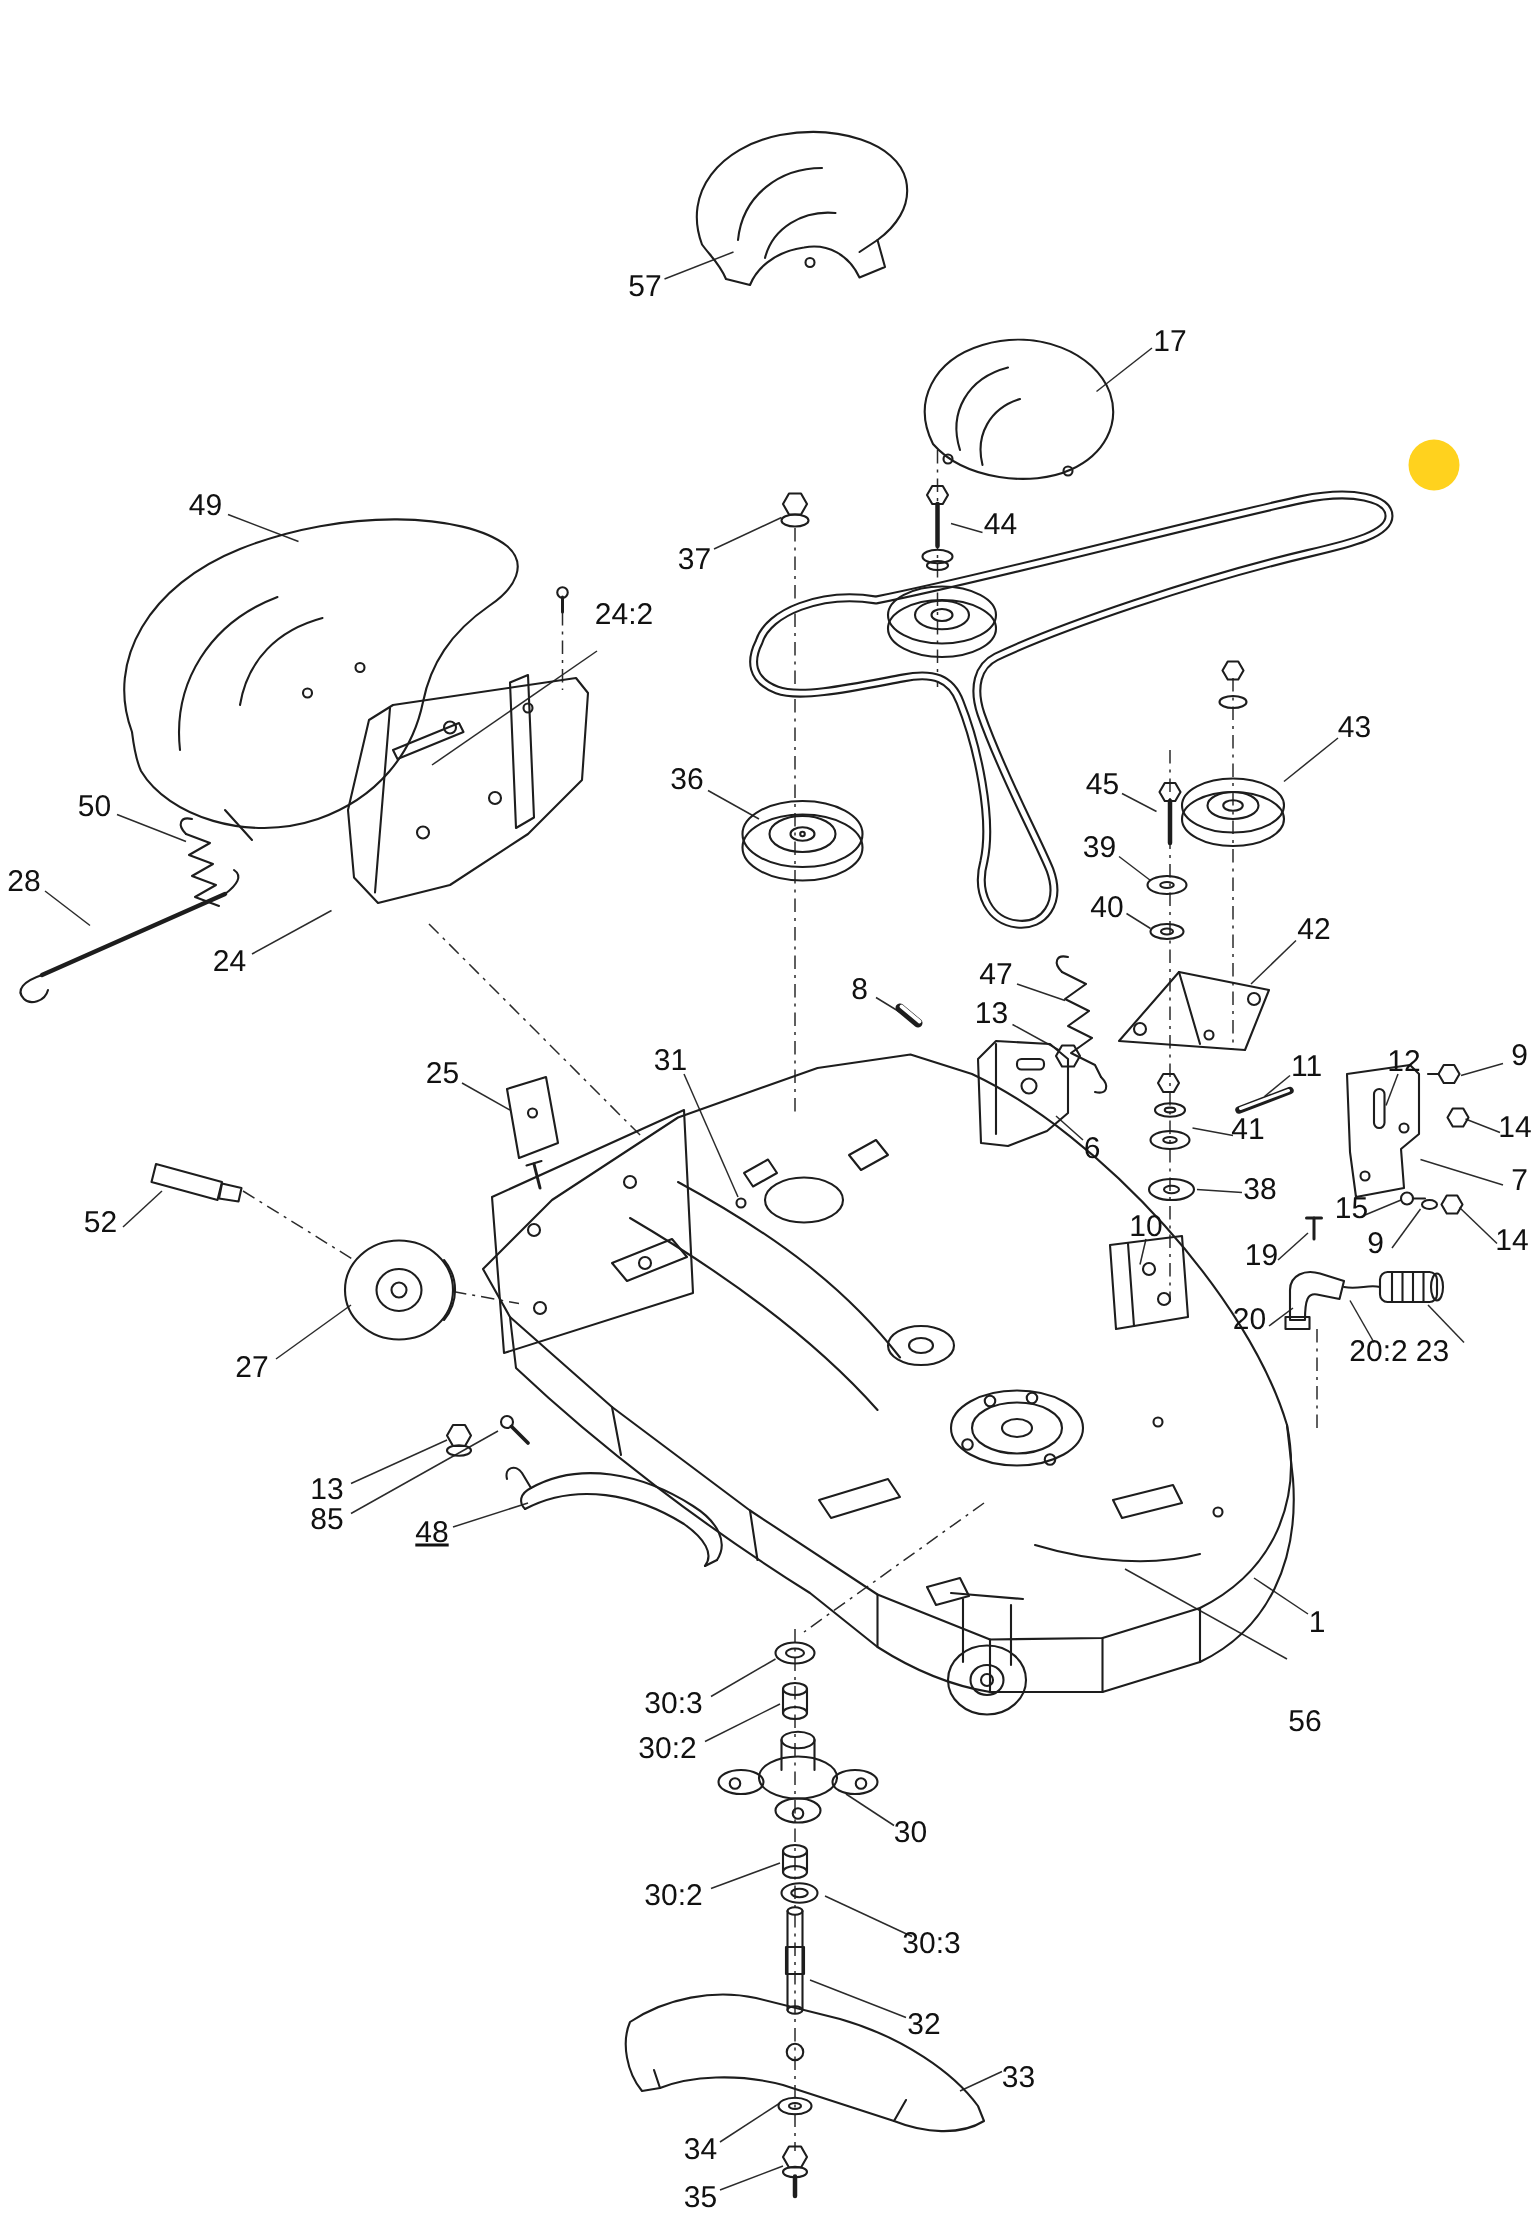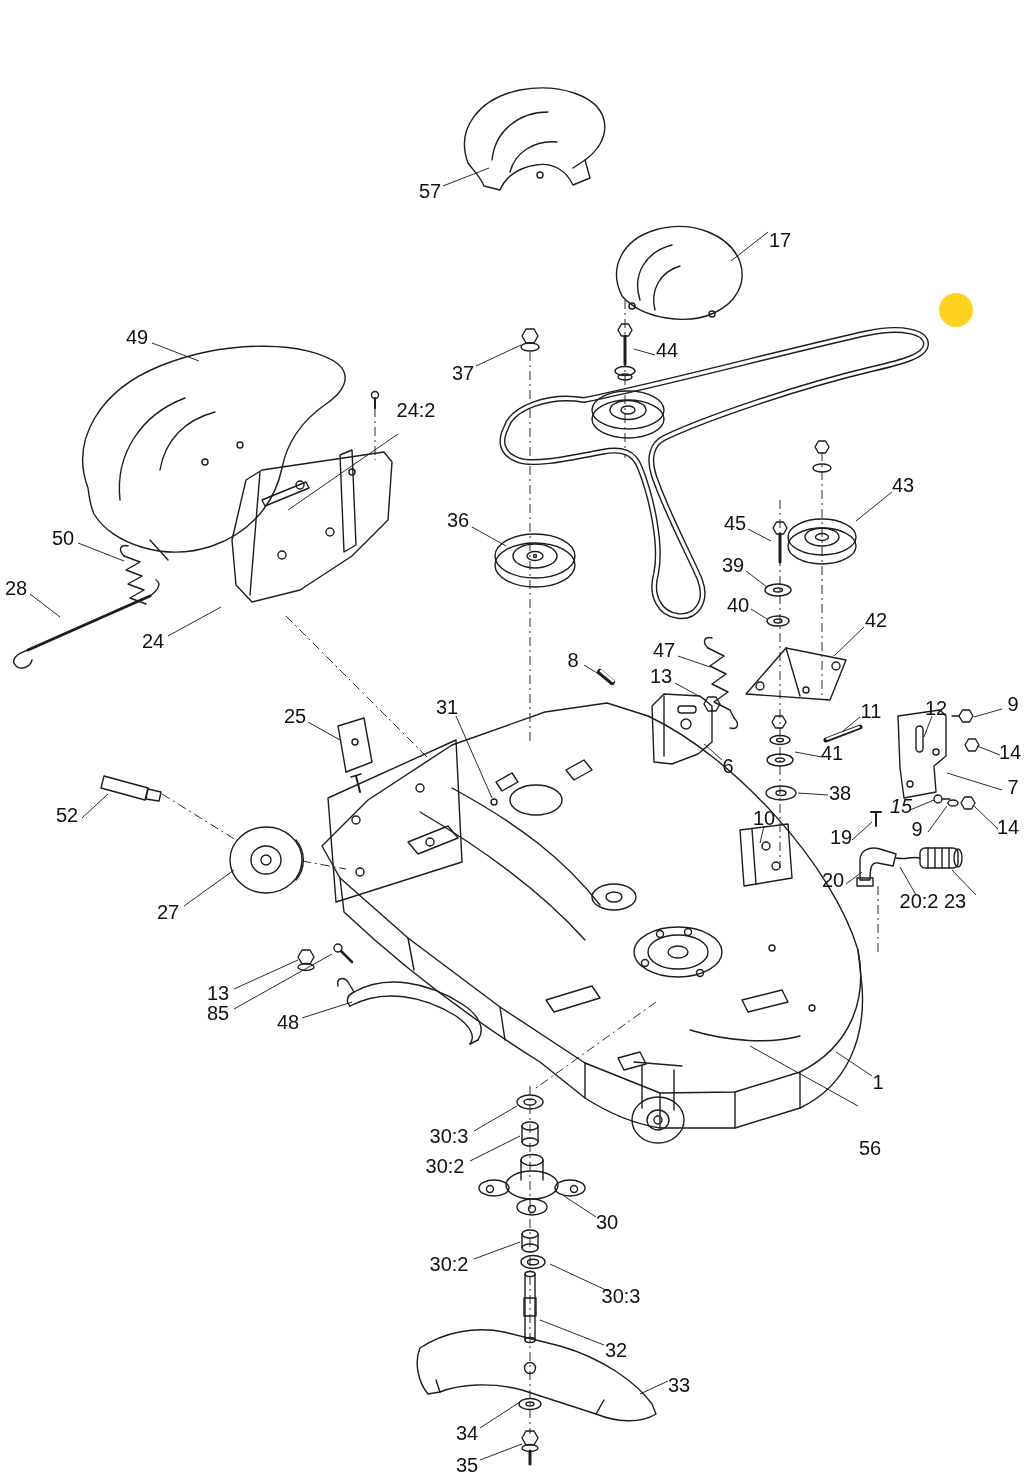--- a/index.html
+++ b/index.html
@@ -445,21 +445,21 @@
     <ellipse cx="530" cy="1448" rx="8" ry="3.5"></ellipse>
     <line x1="530" y1="1451" x2="530" y2="1464" class="thick"></line>
   </g>
 
   <circle id="highlight-marker" cx="956" cy="310" r="17" fill="#ffd21e"></circle>
 
 </svg>
 
 <div id="callout-layer">
       <span class="callout" style="left: 430px; top: 191px;">57</span>
-      <span class="callout" style="left: 780px; top: 228px; margin-top: 12px;">17</span>
+      <span class="callout" style="left: 780px; top: 228px;">17</span>
       <span class="callout" style="left: 463px; top: 373px;">37</span>
       <span class="callout" style="left: 667px; top: 350px;">44</span>
       <span class="callout" style="left: 137px; top: 337px;">49</span>
       <span class="callout" style="left: 416px; top: 410px;">24:2</span>
       <span class="callout" style="left: 63px; top: 538px;">50</span>
       <span class="callout" style="left: 16px; top: 588px;">28</span>
       <span class="callout" style="left: 153px; top: 641px;">24</span>
       <span class="callout" style="left: 458px; top: 520px;">36</span>
       <span class="callout" style="left: 903px; top: 485px;">43</span>
       <span class="callout" style="left: 735px; top: 523px;">45</span>
@@ -469,36 +469,36 @@
       <span class="callout" style="left: 664px; top: 650px; text-align: right;">47</span>
       <span class="callout" style="left: 573px; top: 660px;">8</span>
       <span class="callout" style="left: 661px; top: 676px;">13</span>
       <span class="callout" style="left: 871px; top: 711px;">11</span>
       <span class="callout" style="left: 936px; top: 708px;">12</span>
       <span class="callout" style="left: 1013px; top: 704px;">9</span>
       <span class="callout" style="left: 1010px; top: 752px;">14</span>
       <span class="callout" style="left: 1013px; top: 787px;">7</span>
       <span class="callout" style="left: 1008px; top: 827px;">14</span>
       <span class="callout" style="left: 832px; top: 753px;">41</span>
-      <span class="callout" style="left: 901px; top: 806px; font-style: italic;">15</span>
+      <span class="callout" style="left: 901px; top: 806px;">15</span>
       <span class="callout" style="left: 917px; top: 829px;">9</span>
       <span class="callout" style="left: 840px; top: 793px;">38</span>
       <span class="callout" style="left: 764px; top: 818px;">10</span>
       <span class="callout" style="left: 841px; top: 837px;">19</span>
       <span class="callout" style="left: 833px; top: 880px;">20</span>
       <span class="callout" style="left: 919px; top: 901px;">20:2</span>
       <span class="callout" style="left: 955px; top: 901px;">23</span>
       <span class="callout" style="left: 728px; top: 766px;">6</span>
       <span class="callout" style="left: 447px; top: 707px;">31</span>
       <span class="callout" style="left: 295px; top: 716px;">25</span>
       <span class="callout" style="left: 67px; top: 815px;">52</span>
       <span class="callout" style="left: 168px; top: 912px;">27</span>
       <span class="callout" style="left: 218px; top: 993px;">13</span>
       <span class="callout" style="left: 218px; top: 1013px;">85</span>
-      <span class="callout" style="left: 288px; top: 1022px;">48</span>
+      <span class="callout" style="left: 288px; top: 1022px; text-decoration: underline;">48</span>
       <span class="callout" style="left: 878px; top: 1082px;">1</span>
       <span class="callout" style="left: 870px; top: 1112px; margin-top: 36px;">56</span>
       <span class="callout" style="left: 449px; top: 1136px;">30:3</span>
       <span class="callout" style="left: 445px; top: 1166px;">30:2</span>
       <span class="callout" style="left: 607px; top: 1222px;">30</span>
       <span class="callout" style="left: 449px; top: 1264px;">30:2</span>
       <span class="callout" style="left: 621px; top: 1296px;">30:3</span>
       <span class="callout" style="left: 616px; top: 1350px;">32</span>
       <span class="callout" style="left: 679px; top: 1385px;">33</span>
       <span class="callout" style="left: 467px; top: 1433px;">34</span>

